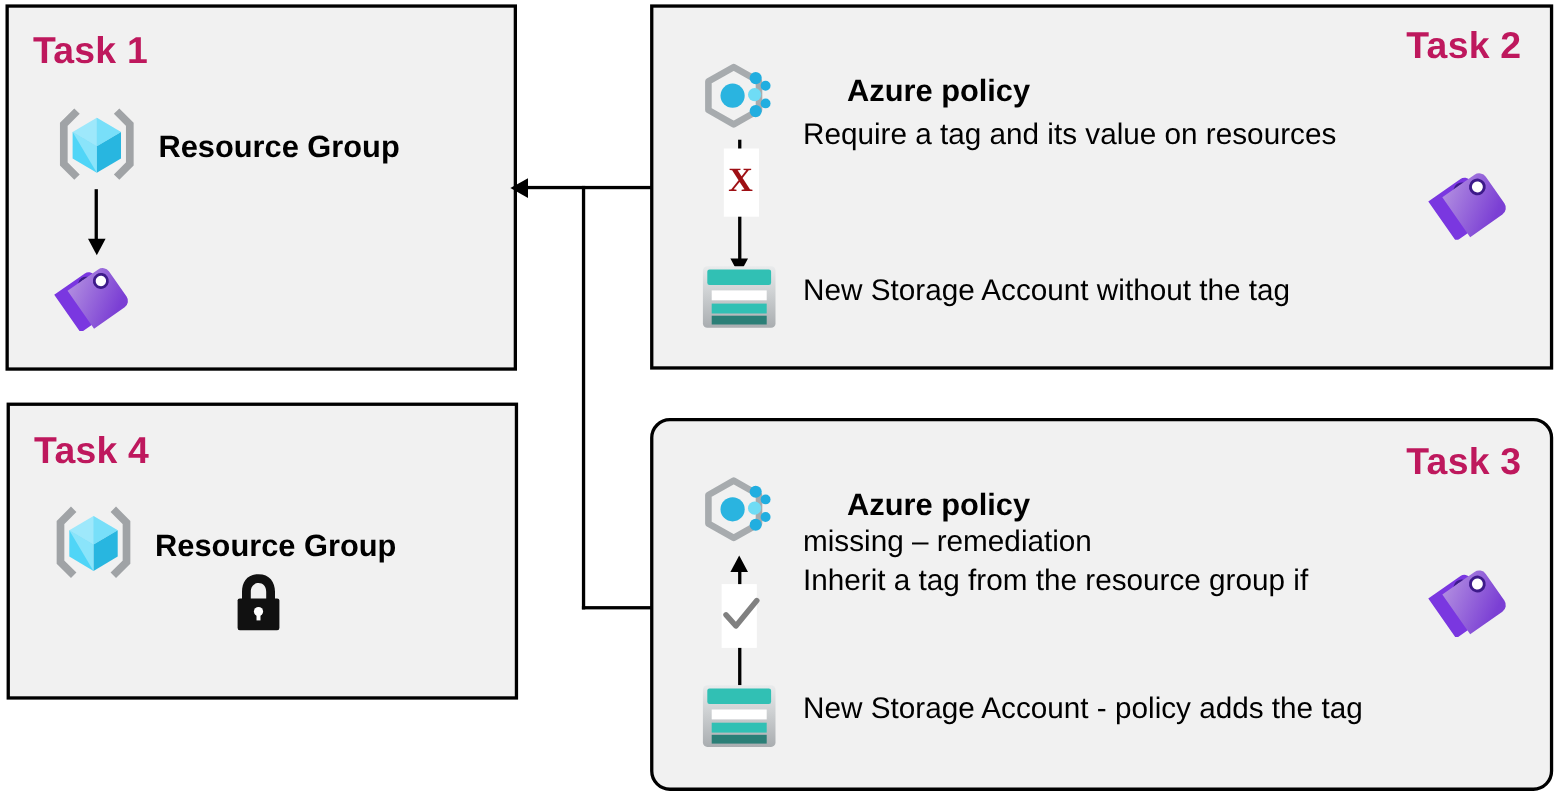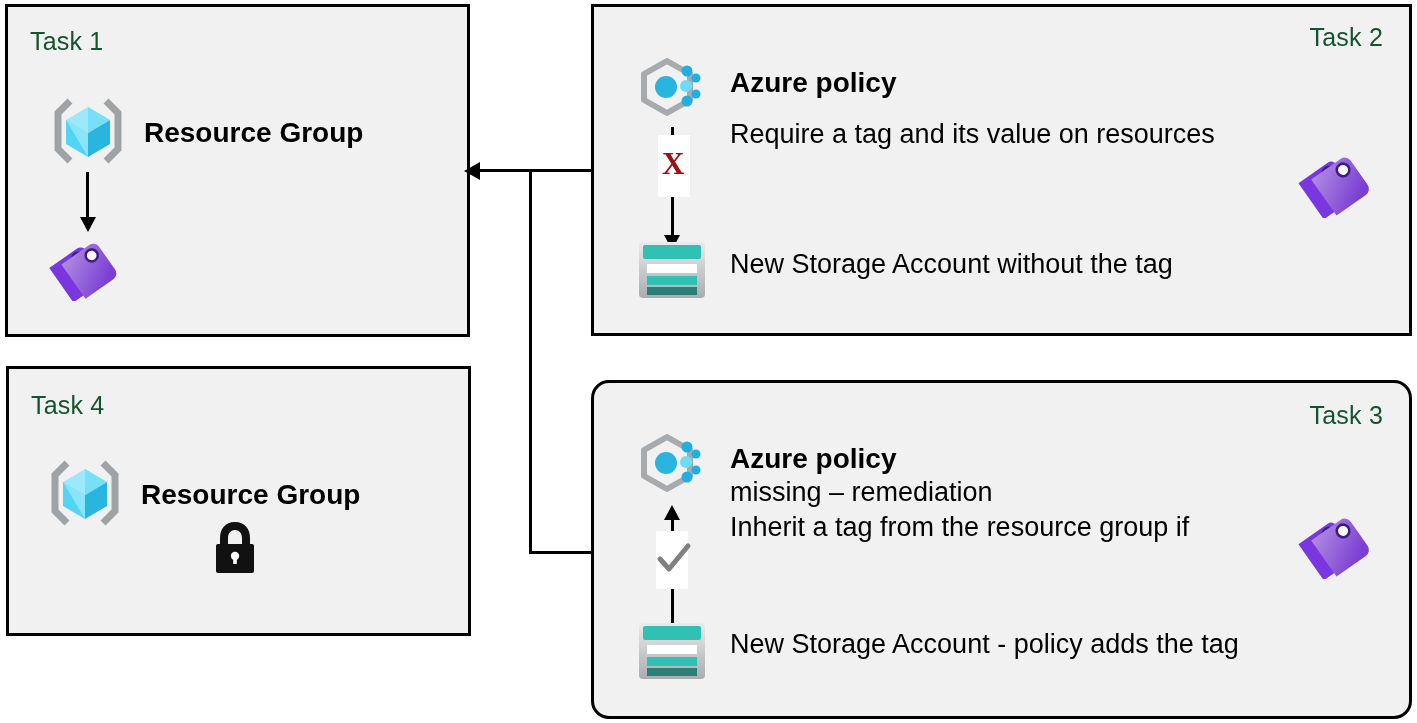--- a/index.html
+++ b/index.html
@@ -25,43 +25,44 @@
     border: 3px solid #000000;
     box-sizing: border-box;
   }
   #task1-box { left: 5px;   top: 4px;   width: 465px; height: 333px; }
   #task4-box { left: 6px;   top: 366px; width: 465px; height: 270px; }
   #task2-box { left: 591px; top: 4px;   width: 821px; height: 332px; }
   #task3-box { left: 591px; top: 380px; width: 821px; height: 339px; border-radius: 18px; }
 
   .task-label {
     position: absolute;
-    color: #14532d;
-    font-weight: normal;
-    font-size: 25px;
+    color: #be185d;
+    font-weight: bold;
+    font-size: 34px;
     letter-spacing: 0.2px;
     white-space: nowrap;
   }
   #task1-label { left: 22px; top: 20px; }
   #task4-label { left: 22px; top: 22px; }
   #task2-label { right: 26px; top: 16px; }
   #task3-label { right: 26px; top: 18px; }
 
   
   .row {
     position: absolute;
     display: flex;
     align-items: center;
     text-align: right;
   }
   .label-strong {
     font-weight: bold;
     font-size: 28px;
     color: #000000;
     white-space: nowrap;
+    margin-left: 40px;
   }
   .label-normal {
     font-weight: normal;
     font-size: 27px;
     color: #000000;
     white-space: nowrap;
   }
   .kv-line {
     font-size: 28px;
     color: #000000;
@@ -209,21 +210,21 @@
         <circle cx="51" cy="16" r="5.5" fill="#21aee0"></circle>
         <circle cx="50" cy="31" r="6" fill="#6fdcf5"></circle>
         <circle cx="51" cy="46" r="5.5" fill="#21aee0"></circle>
         <circle cx="60" cy="23" r="4.5" fill="#21aee0"></circle>
         <circle cx="60" cy="39" r="4.5" fill="#21aee0"></circle>
       </svg>
     </div>
 
     <div style="position:absolute; left:136px; top:60px;">
       <div class="label-strong">Azure policy</div>
-      <div class="label-normal" style="margin-top:20px;">Require a tag and its value on resources</div>
+      <div class="label-normal" style="margin-top:8px;">Require a tag and its value on resources</div>
     </div>
 
     <div class="vline" style="left:77px; top:120px; height:115px;"></div>
     <div class="white-patch" style="left:64px; top:128px; width:32px; height:62px;"></div>
     <div class="x-mark" style="left:68px; top:141px;">X</div>
     <div class="arrow-down" style="left:70px; top:228px;"></div>
 
     <div style="position:absolute; left:41px; top:232px;">
       <svg width="74" height="62" viewBox="0 0 74 62" aria-hidden="true">
         <defs>

